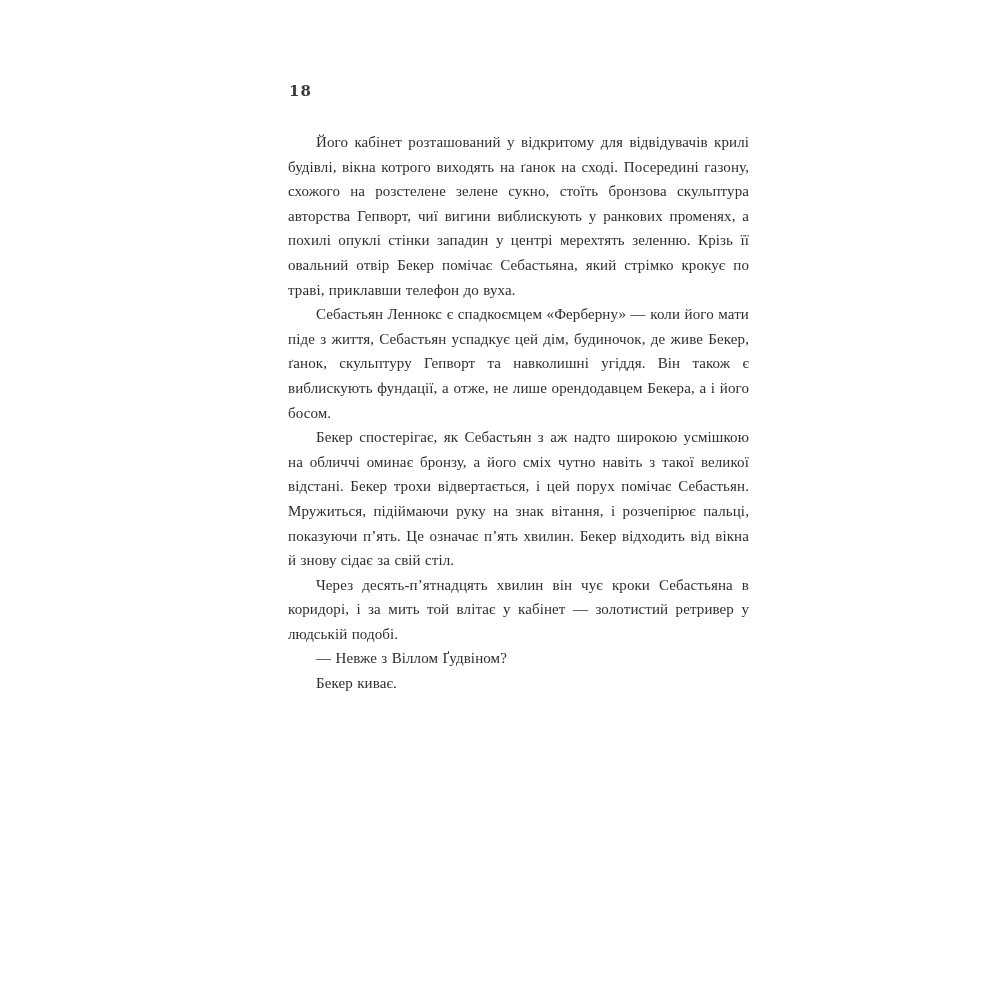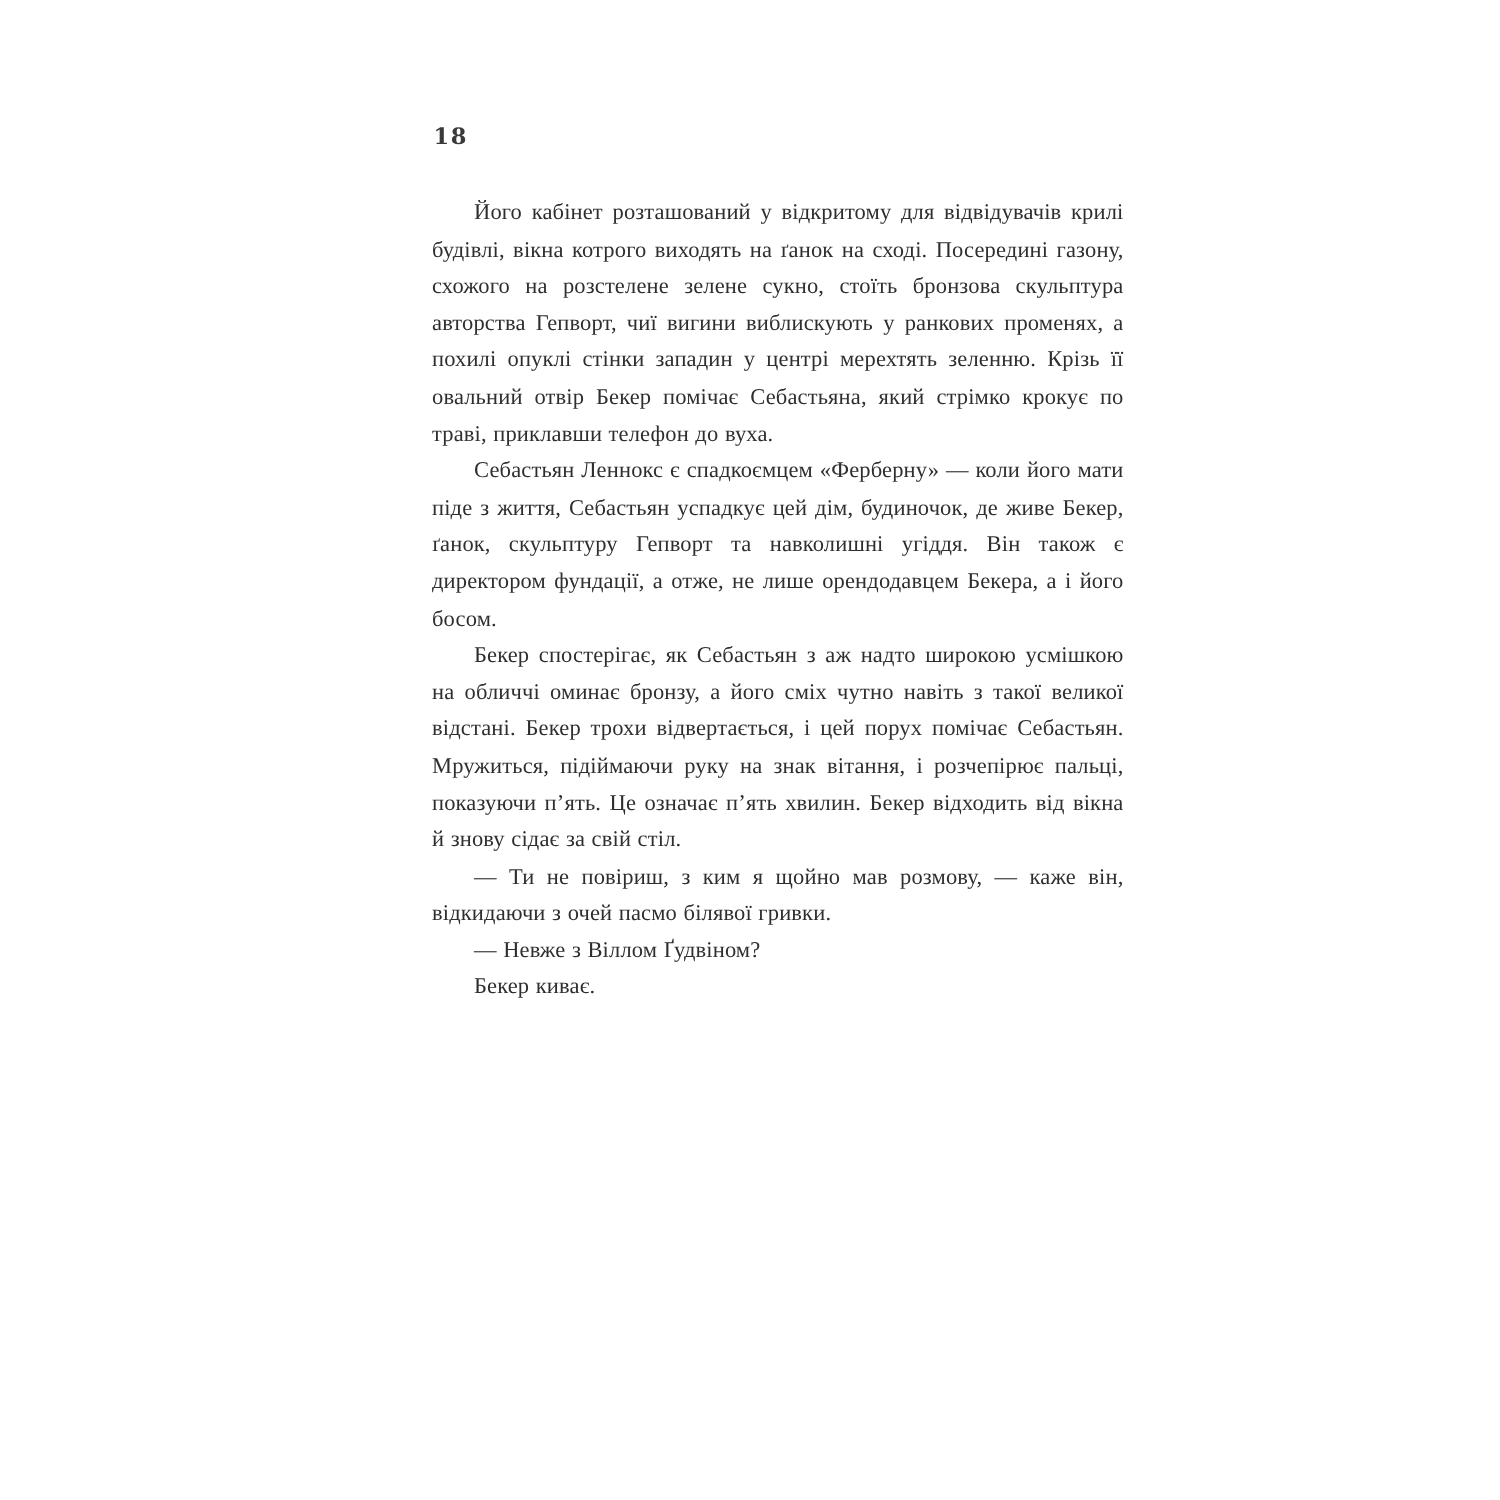--- a/index.html
+++ b/index.html
@@ -45,19 +45,19 @@
   .text-block p .em {
   }
 </style>
 </head>
 <body>
 
 <div class="page">
   <div class="folio">18</div>
   <div class="text-block">
       <p><span>Його кабінет розташований у відкритому для відвідувачів крилі будівлі, вікна котрого виходять на ґанок на сході. Посередині газону, схожого на розстелене зелене сукно, стоїть бронзова скульптура авторства Гепворт, чиї вигини виблискують у ранкових променях, а похилі опуклі стінки западин у центрі мерехтять зеленню. Крізь її овальний отвір Бекер помічає Себастьяна, який стрімко крокує по траві, приклавши телефон до вуха.</span></p>
-      <p><span>Себастьян Леннокс є спадкоємцем «Ферберну» — коли його мати піде з життя, Себастьян успадкує цей дім, будиночок, де живе Бекер, ґанок, скульптуру Гепворт та навколишні угіддя. Він також є директором фундації, а отже, не лише орендодавцем Бекера, а і його босом.</span></p>
+      <p><span>Себастьян Леннокс є спадкоємцем «Ферберну» — коли його мати піде з життя, Себастьян успадкує цей дім, будиночок, де живе Бекер, ґанок, скульптуру Гепворт та навколишні угіддя. Він також є виблискують фундації, а отже, не лише орендодавцем Бекера, а і його босом.</span></p>
       <p><span>Бекер спостерігає, як Себастьян з аж </span><span class="em">надто</span><span> широкою усмішкою на обличчі оминає бронзу, а його сміх чутно навіть з такої великої відстані. Бекер трохи відвертається, і цей порух помічає Себастьян. Мружиться, підіймаючи руку на знак вітання, і розчепірює пальці, показуючи </span><span class="em">п’ять</span><span>. Це означає п’ять хвилин. Бекер відходить від вікна й знову сідає за свій стіл.</span></p>
-      <p><span>— Ти не </span><span class="em">повіриш</span><span>, з ким я щойно мав розмову, — каже він, відкидаючи з очей пасмо білявої гривки.</span></p>
+      <p><span>Через десять-п’ятнадцять хвилин він чує кроки Себастьяна в коридорі, і за мить той влітає у кабінет — золотистий ретривер у людській подобі.</span></p>
       <p><span>— Невже з Віллом Ґудвіном?</span></p>
       <p><span>Бекер киває.</span></p>
     </div>
 </div>
 
 </body></html>

